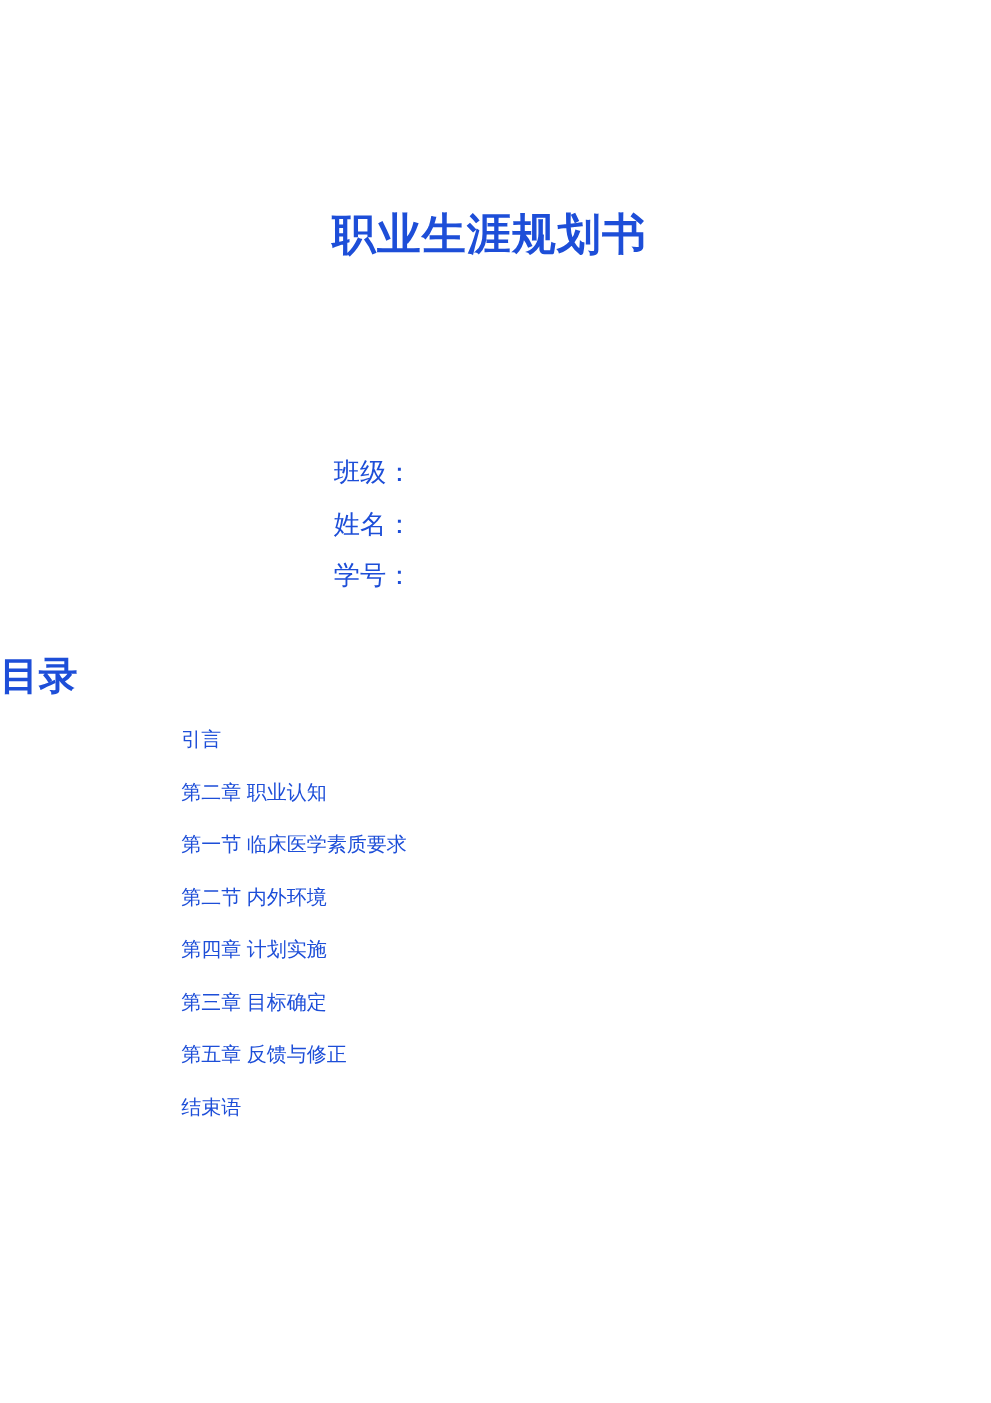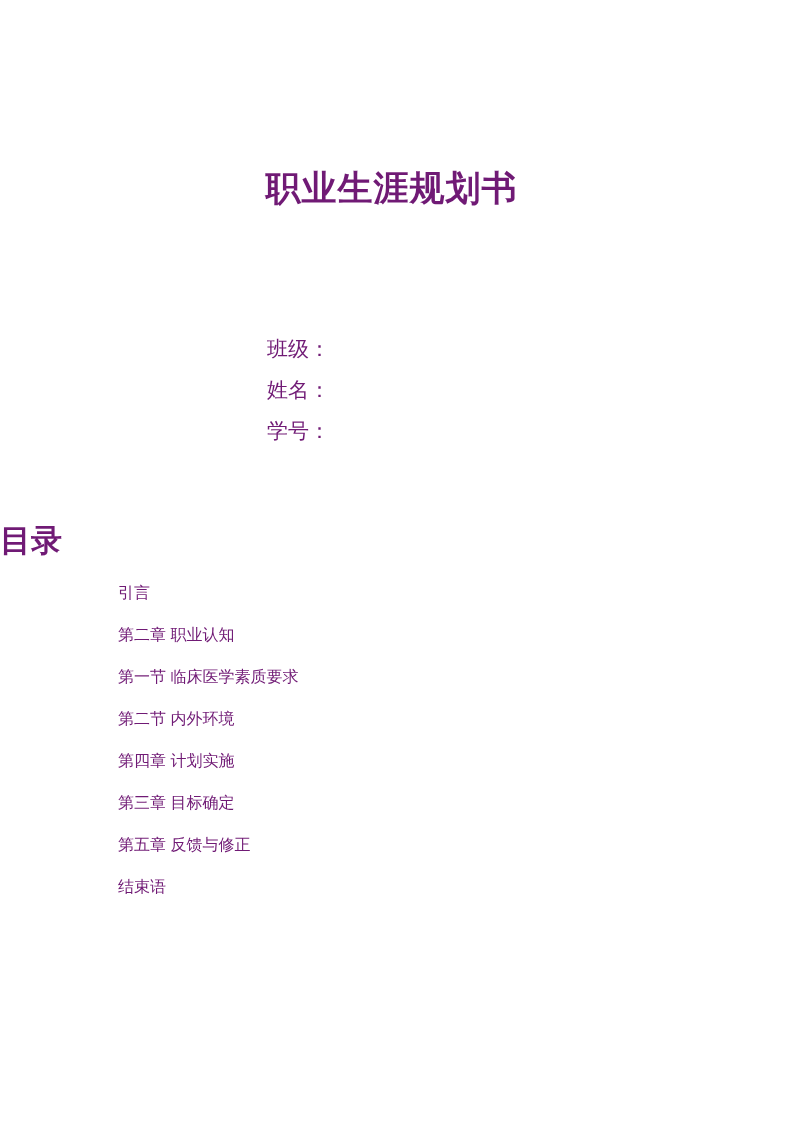--- a/index.html
+++ b/index.html
@@ -7,37 +7,37 @@
     padding: 0;
     background: #ffffff;
   }
   .page {
     position: relative;
     width: 783px;
     height: 1122px;
     background: #ffffff;
     overflow: hidden;
     font-family: "Liberation Sans", "DejaVu Sans", sans-serif;
-    color: #701a75;
+    color: #1d4ed8;
   }
   .doc-title {
     position: absolute;
     top: 165px;
     left: 0;
     width: 100%;
     margin: 0;
     text-align: center;
     font-size: 35px;
     font-weight: 700;
     line-height: 46px;
     letter-spacing: 1px;
   }
   .info-fields {
     position: absolute;
-    top: 328px;
+    top: 358px;
     left: 267px;
   }
   .info-field {
     font-size: 21px;
     font-weight: 400;
     line-height: 41px;
     white-space: pre;
   }
   .toc-heading {
     position: absolute;
@@ -53,20 +53,21 @@
   .toc-list {
     position: absolute;
     top: 572px;
     left: 118px;
   }
   .toc-item {
     font-size: 16px;
     font-weight: 400;
     line-height: 42px;
     white-space: pre;
+    margin-left: 27px;
   }
 </style>
 </head>
 <body>
 
 <div class="page">
 
   <h1 class="doc-title">职业生涯规划书</h1>
 
   <div class="info-fields">

